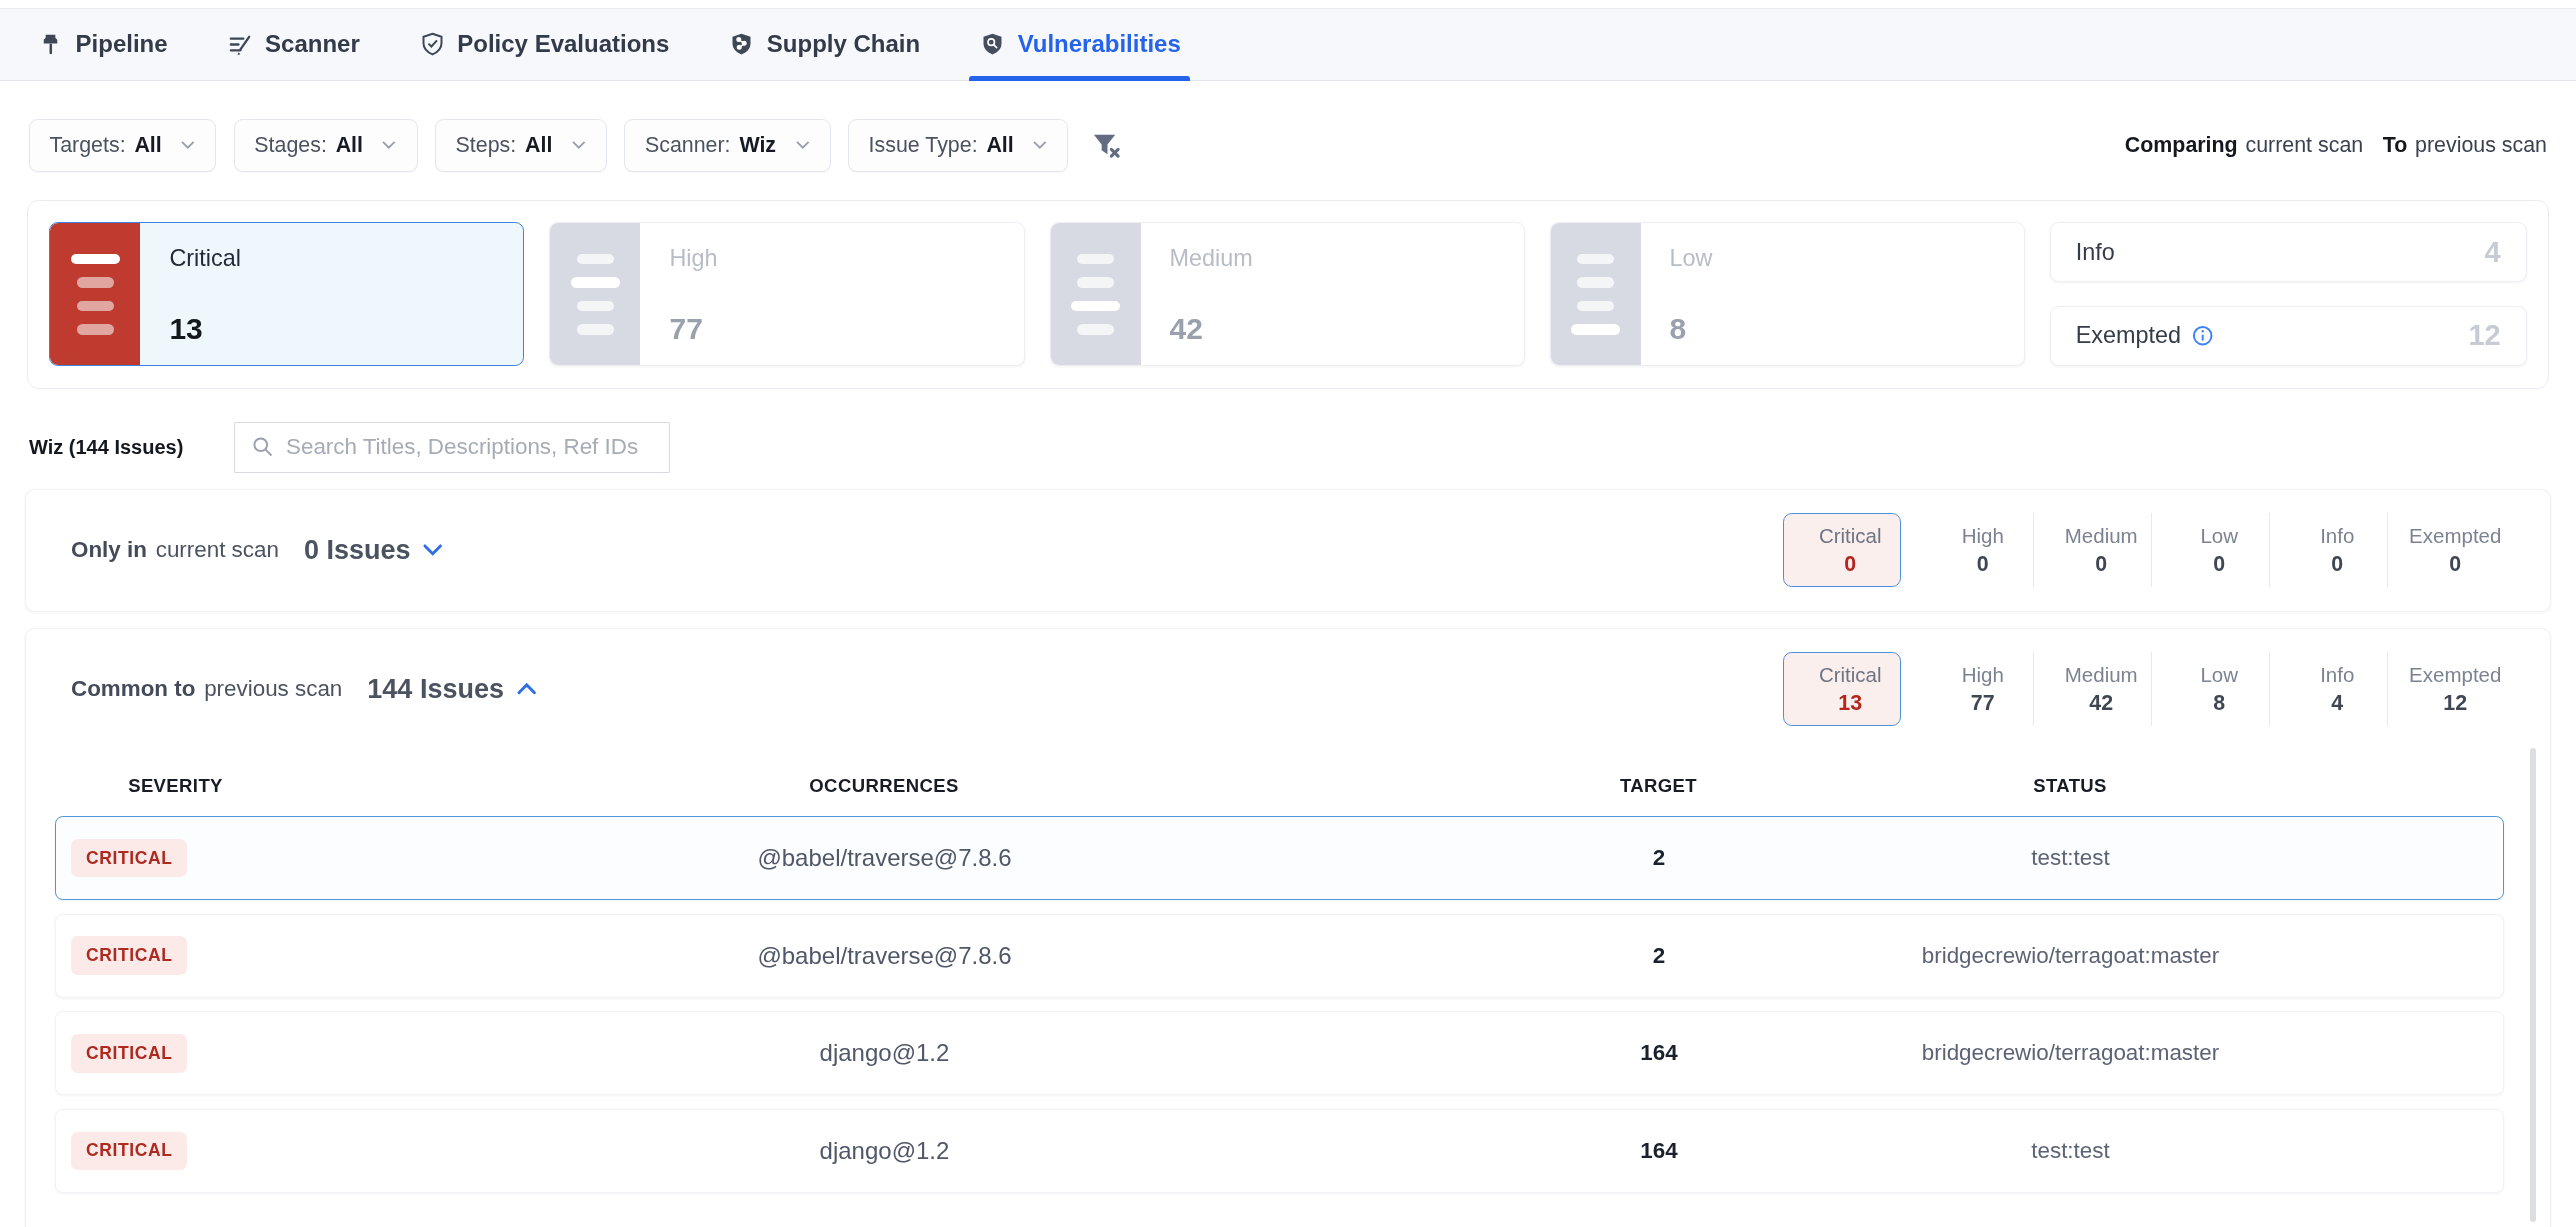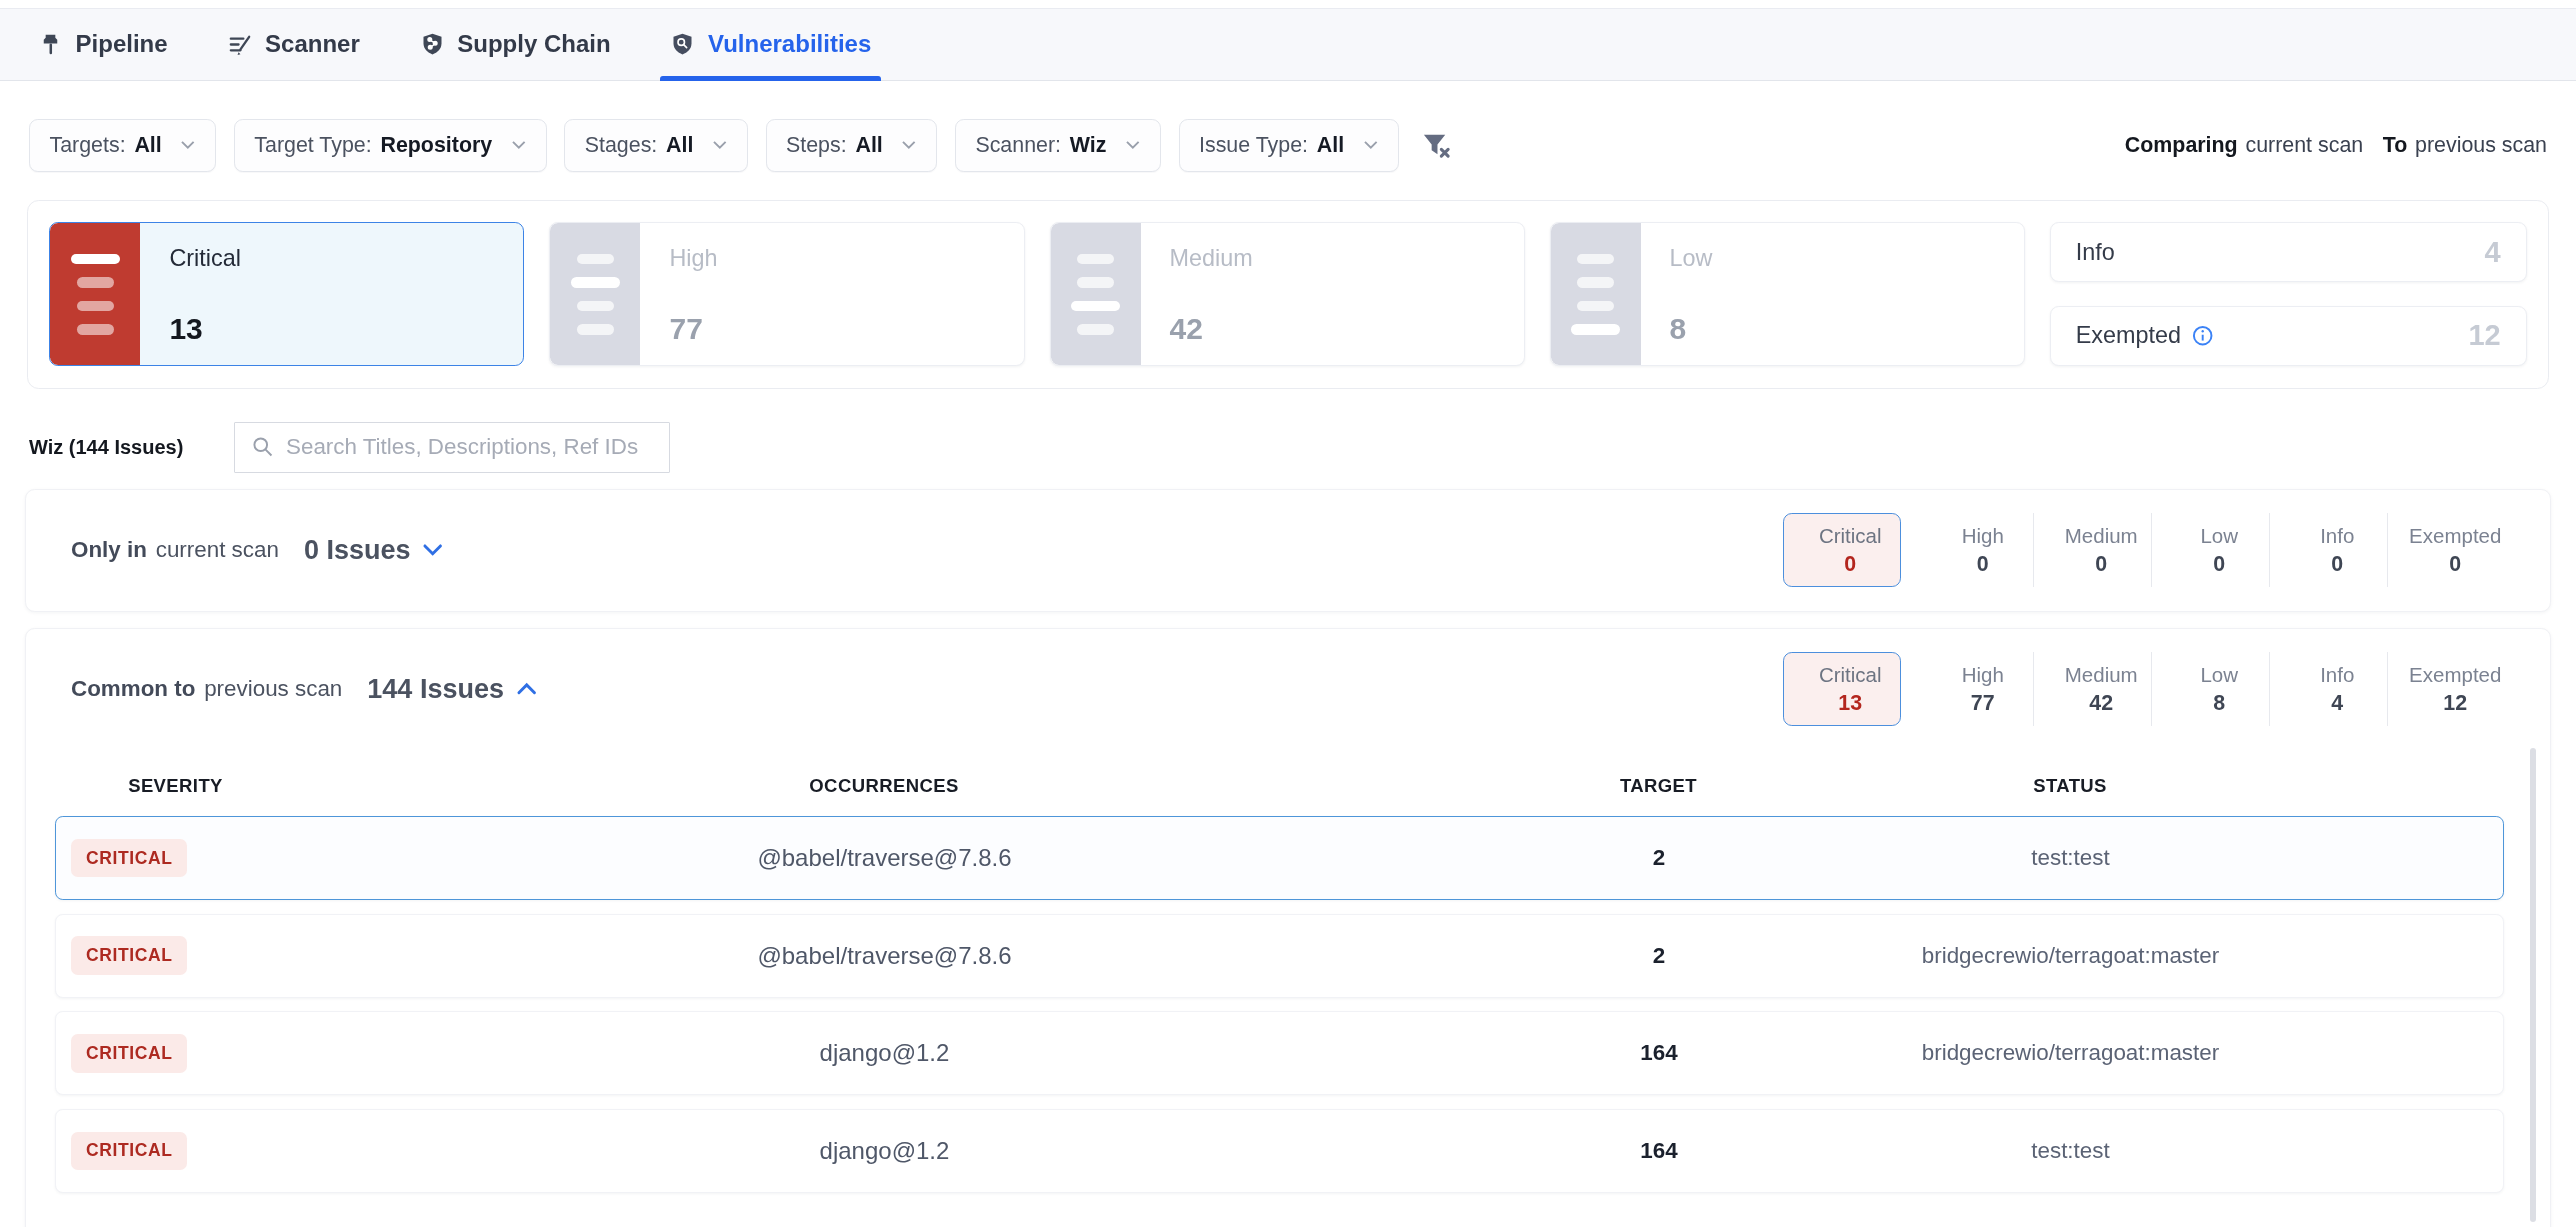--- a/index.html
+++ b/index.html
@@ -178,20 +178,29 @@
       <svg width="27" height="27" viewBox="0 0 28 28" fill="none" stroke="#3f4756" stroke-width="2.4" stroke-linecap="round">
           <path d="M5 8h13M5 14h8M5 20h10"></path>
           <path d="M24 6l-9 13"></path>
           <path d="M13 22l-1 3 3-1z" fill="#3f4756" stroke="none"></path>
         </svg>
     </span>
     <span>Scanner</span>
   </div>
   <div class="tab">
     <span class="ticon">
+      <svg width="27" height="27" viewBox="0 0 30 30" fill="none" stroke="#3f4756" stroke-width="2.2">
+          <path d="M15 3l10 3.4v7.1c0 6.6-4.5 10-10 12.5C9.5 23.5 5 20.1 5 13.5V6.4z"></path>
+          <polyline points="10.5,14 13.8,17.2 20,10.5"></polyline>
+        </svg>
+    </span>
+    <span>Policy Evaluations</span>
+  </div>
+  <div class="tab">
+    <span class="ticon">
       <svg width="27" height="27" viewBox="0 0 30 30">
           <path d="M15 3l10 3.4v7.1c0 6.6-4.5 10-10 12.5C9.5 23.5 5 20.1 5 13.5V6.4z" fill="#3f4756"></path>
           <g stroke="#ffffff" stroke-width="1.6" fill="#ffffff">
             <circle cx="12" cy="9.5" r="2"></circle>
             <circle cx="18" cy="13.5" r="2"></circle>
             <circle cx="12.5" cy="18" r="2"></circle>
             <line x1="13.5" y1="11" x2="16.5" y2="12.5"></line>
             <line x1="17" y1="15" x2="14" y2="17"></line>
           </g>
         </svg>
@@ -207,27 +216,20 @@
         </svg>
     </span>
     <span>Vulnerabilities</span>
   </div>
 </div>
 
 <div class="filterbar">
   <button class="fbtn">
     <span class="flabel">Targets:</span>
     <span class="fvalue">All</span>
-    <svg width="15.6" height="9.7" viewBox="0 0 16 10" fill="none" stroke="#9aa0ac" stroke-width="2">
-        <polyline points="2,2 8,8 14,2"></polyline>
-      </svg>
-  </button>
-  <button class="fbtn">
-    <span class="flabel">Target Type:</span>
-    <span class="fvalue">Repository</span>
     <svg width="15.6" height="9.7" viewBox="0 0 16 10" fill="none" stroke="#9aa0ac" stroke-width="2">
         <polyline points="2,2 8,8 14,2"></polyline>
       </svg>
   </button>
   <button class="fbtn">
     <span class="flabel">Stages:</span>
     <span class="fvalue">All</span>
     <svg width="15.6" height="9.7" viewBox="0 0 16 10" fill="none" stroke="#9aa0ac" stroke-width="2">
         <polyline points="2,2 8,8 14,2"></polyline>
       </svg>

